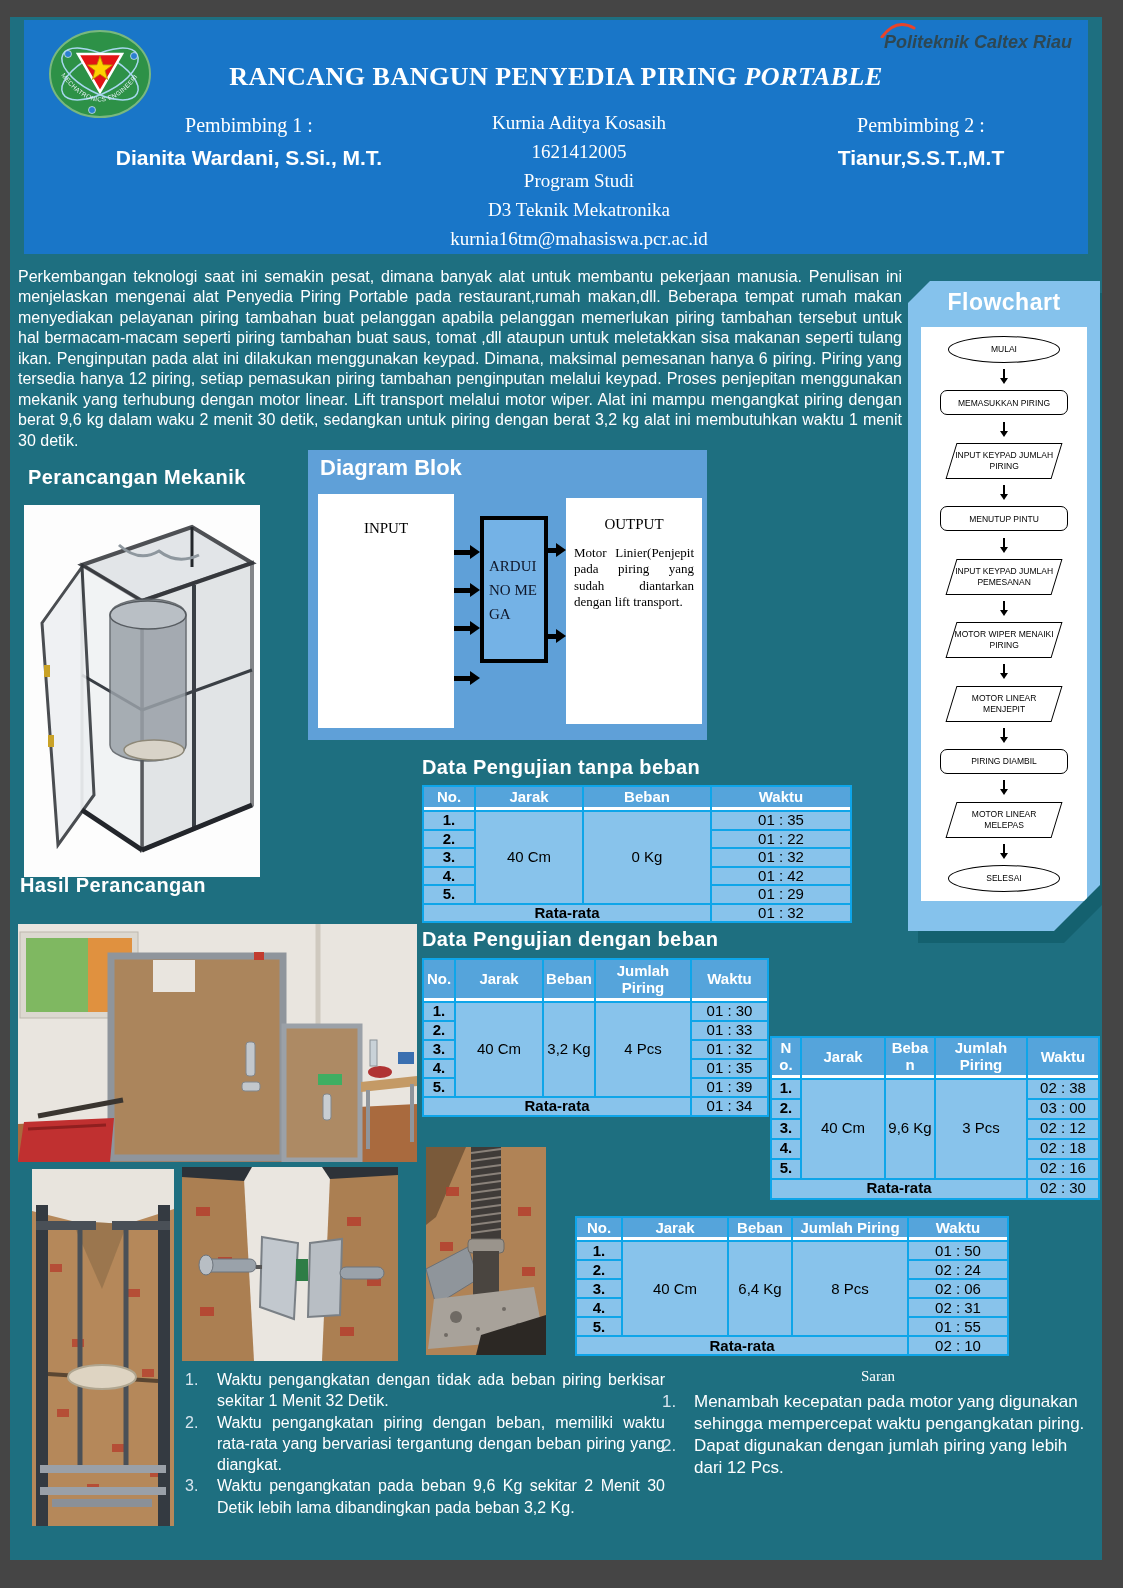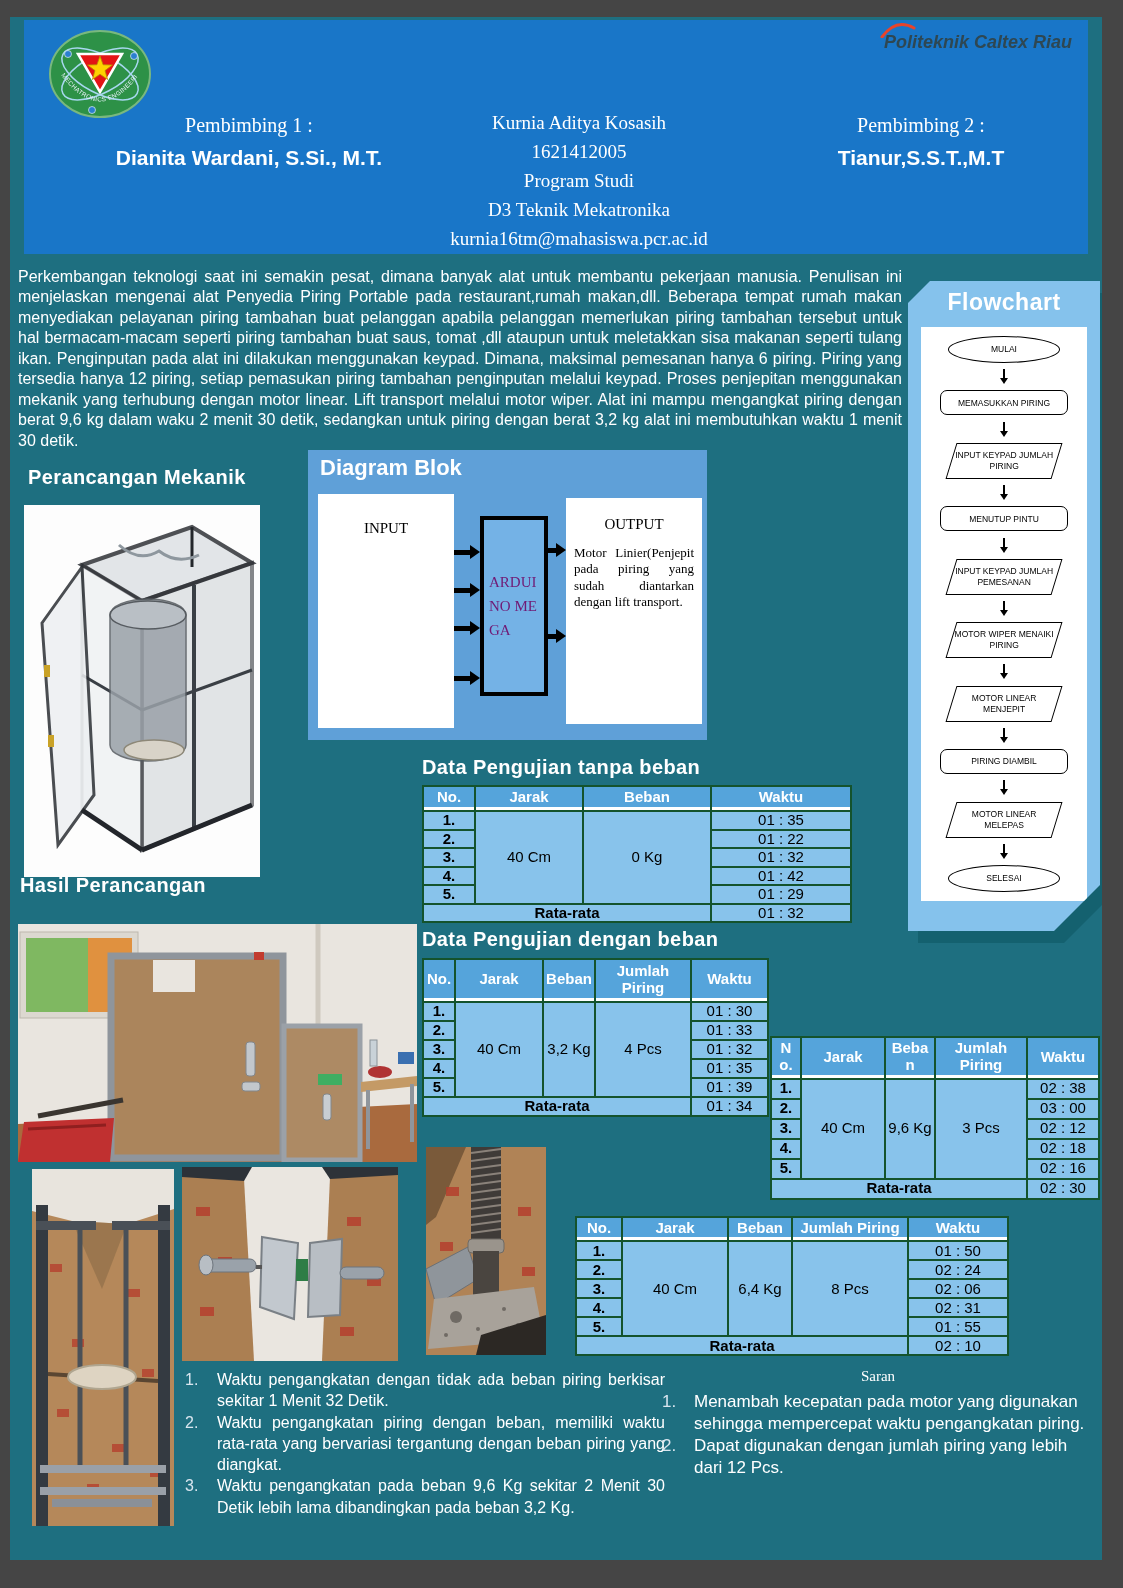--- a/index.html
+++ b/index.html
@@ -46,30 +46,30 @@
 
   
   .sec-title{position:absolute;color:#fff;font-weight:bold;font-size:20px;letter-spacing:.4px;}
 
   
   .db-panel{position:absolute;left:298px;top:433px;width:399px;height:290px;background:#5FA0D8;}
   .db-title{position:absolute;left:12px;top:5px;color:#fff;font-weight:bold;font-size:22px;}
   .db-box{position:absolute;background:#fff;color:#000;font-family:"Liberation Serif",serif;box-sizing:border-box;}
   .db-h{text-align:center;font-size:15px;margin-top:26px;}
   .db-p{font-size:13px;text-align:justify;margin:12px 8px 0 8px;line-height:1.25;}
-  .db-cpu{position:absolute;left:172px;top:66px;width:68px;height:180px;background:#74B2E6;
+  .db-cpu{position:absolute;left:172px;top:66px;width:68px;height:147px;background:#74B2E6;
     border:4px solid #000;box-sizing:border-box;display:flex;align-items:center;justify-content:center;
     font-family:"Liberation Serif",serif;font-size:15px;line-height:1.6;word-break:break-all;
-    padding:2px 5px;color:#701a75;}
+    padding:2px 5px;color:#0f172a;}
   .harrow{position:absolute;height:5px;background:#000;}
   .harrow::after{content:"";position:absolute;right:-10px;top:-5px;width:0;height:0;
     border-top:7.5px solid transparent;border-bottom:7.5px solid transparent;border-left:10px solid #000;}
 
   
-  .ptable{border-collapse:separate;border-spacing:2px;background:#14532d;table-layout:fixed;}
+  .ptable{border-collapse:separate;border-spacing:2px;background:#0ea5e9;table-layout:fixed;}
   .ptable th{background:#55A4DB;color:#fff;font-weight:bold;font-size:15px;
     border-bottom:3px solid #fff;padding:1px 2px;line-height:1.15;}
   .ptable td{background:#88C3EB;color:#000;text-align:center;font-size:15px;padding:0 2px;line-height:1.1;}
   .ptable td.no,.ptable td.rata{font-weight:bold;}
   .brk{word-break:break-all;}
   .t1 td{height:16px;} .t1 th{height:18px;}
   .t2 td{height:17px;} .t2 th{height:36px;}
   .t3 td{height:18px;} .t3 th{height:34px;}
   .t4 td{height:17px;} .t4 th{height:17px;}
 
@@ -114,20 +114,23 @@
 
     <div class="brand">
       <span class="brand-swoosh">
         <svg width="40" height="18" viewBox="0 0 40 18">
             <path d="M2 17 Q16 -2 34 8" fill="none" stroke="#E8442A" stroke-width="3" stroke-linecap="round"></path>
           </svg>
       </span>
       <span>Politeknik Caltex Riau</span>
     </div>
 
+    <div class="poster-title">
+      <span>RANCANG BANGUN PENYEDIA PIRING </span><span class="it">PORTABLE</span>
+    </div>
 
     <div class="adv" style="left:60px;top:94px;width:330px;">
       <div class="lbl">Pembimbing  1 :</div>
       <div class="nm">Dianita Wardani, S.Si., M.T.</div>
     </div>
 
     <div class="student">
       <div>Kurnia Aditya Kosasih</div>
       <div>1621412005</div>
       <div>Program Studi</div>

